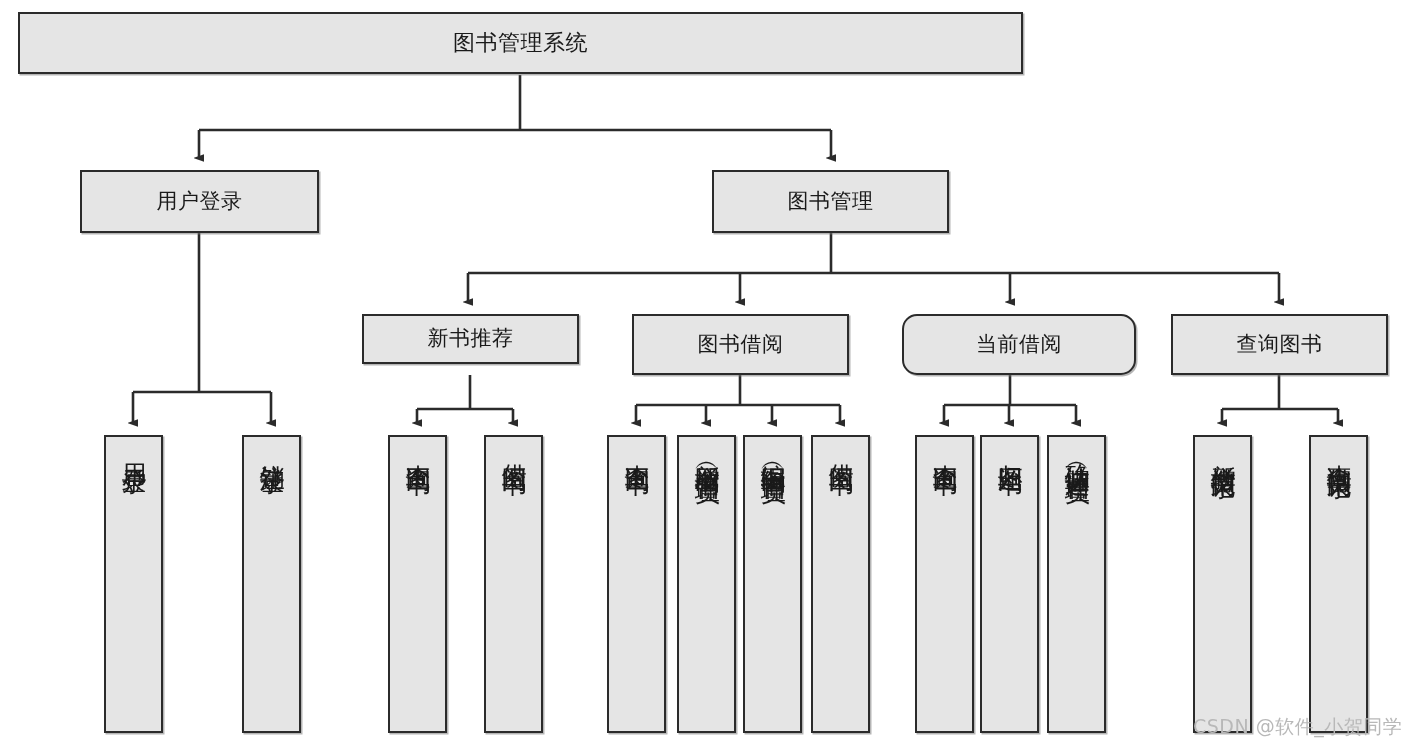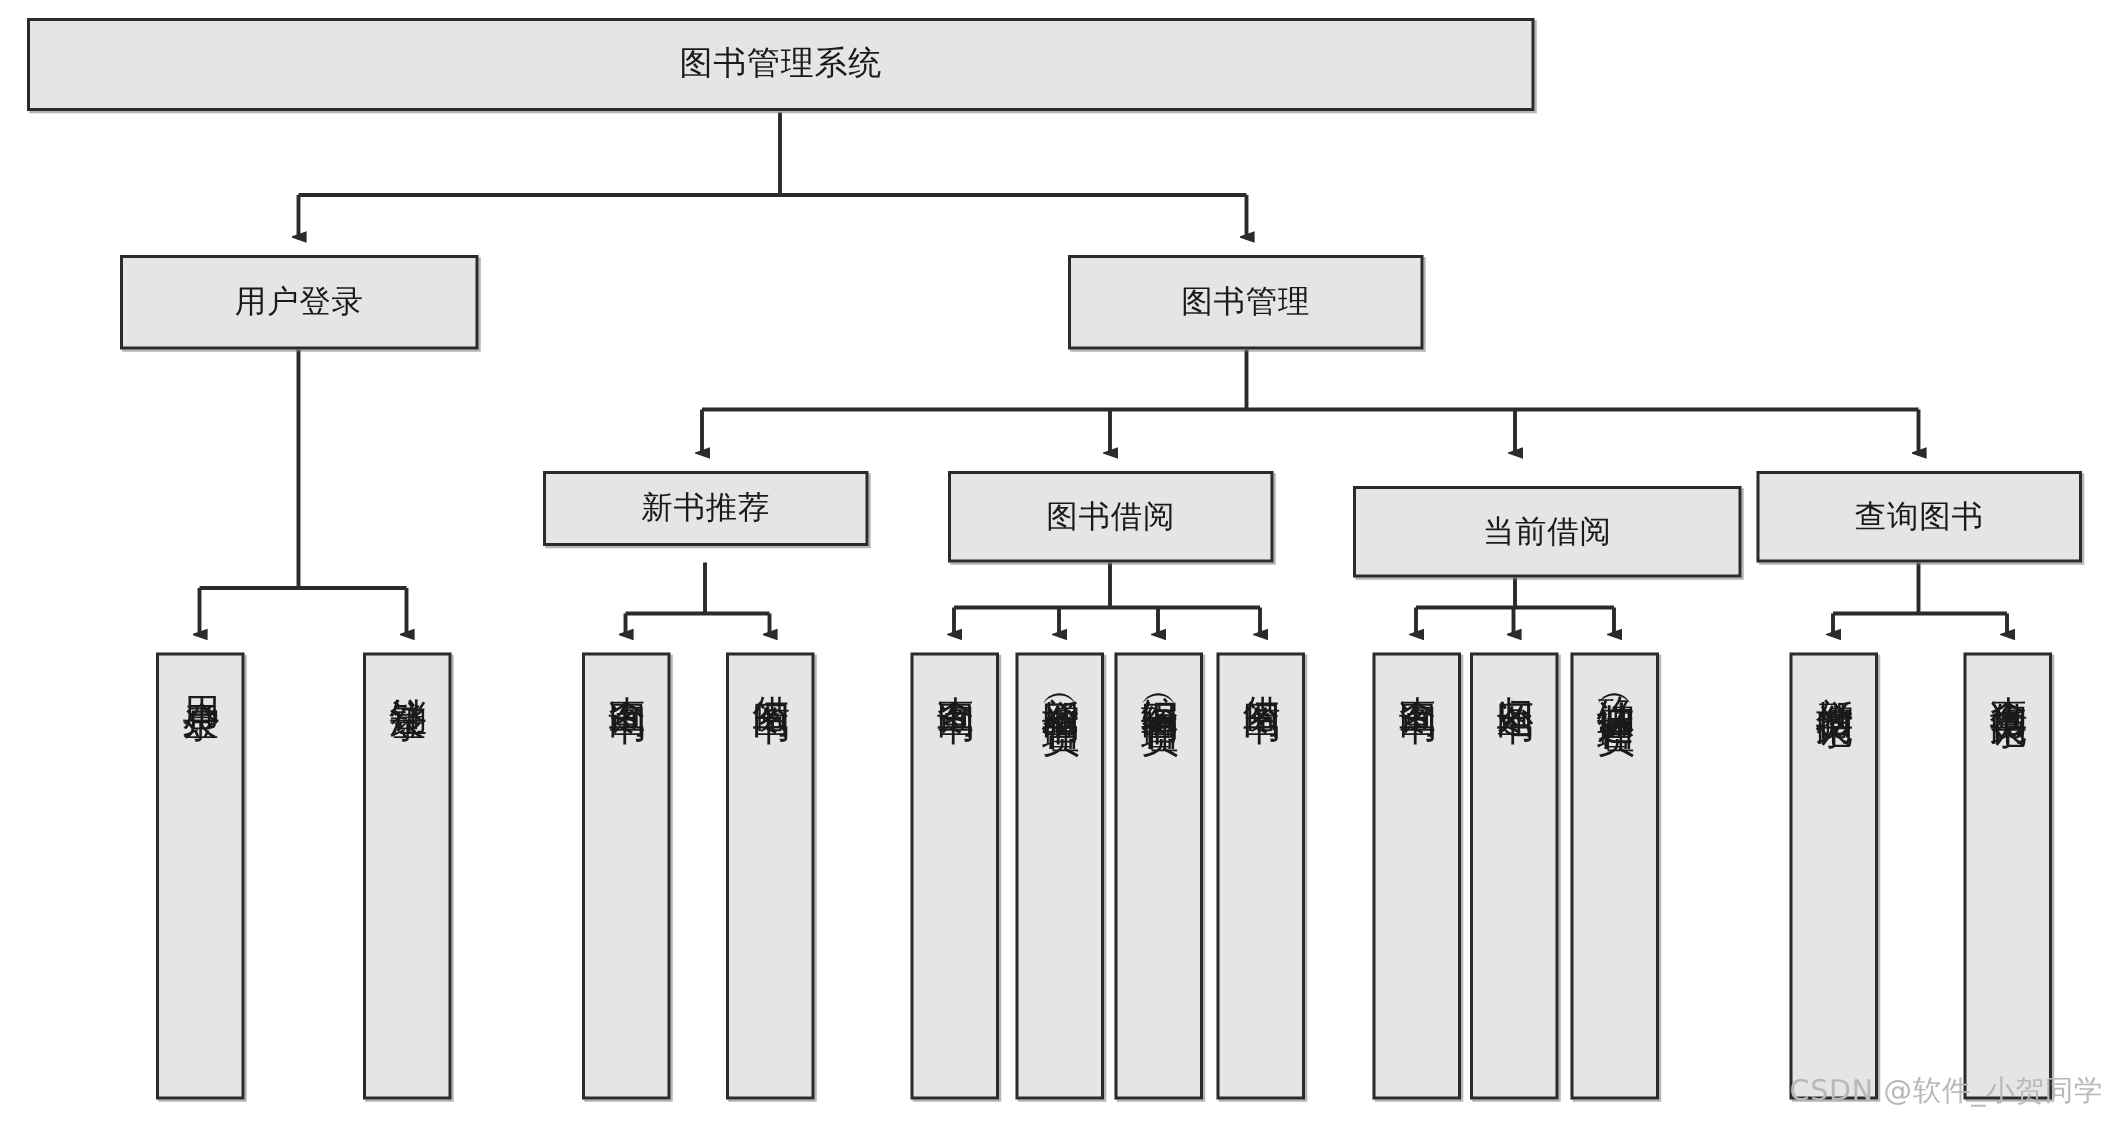--- a/index.html
+++ b/index.html
@@ -140,21 +140,21 @@
   <div class="node horiz" style="left:712px; top:170px; width:237px; height:63px;">
     <span class="label">图书管理</span>
   </div>
 
   <div class="node horiz" style="left:362px; top:314px; width:217px; height:50px;">
     <span class="label">新书推荐</span>
   </div>
   <div class="node horiz" style="left:632px; top:314px; width:217px; height:61px;">
     <span class="label">图书借阅</span>
   </div>
-  <div class="node horiz" style="left:902px; top:324px; width:259px; height:61px;">
+  <div class="node horiz" style="left:902px; top:314px; width:234px; height:61px;border-radius:15px;">
     <span class="label">当前借阅</span>
   </div>
   <div class="node horiz" style="left:1171px; top:314px; width:217px; height:61px;">
     <span class="label">查询图书</span>
   </div>
 
   <div class="node vert" style="left:104px; top:435px; width:59px; height:298px;">
     <span class="label mid">用户登录</span>
   </div>
   <div class="node vert" style="left:242px; top:435px; width:59px; height:298px;">

